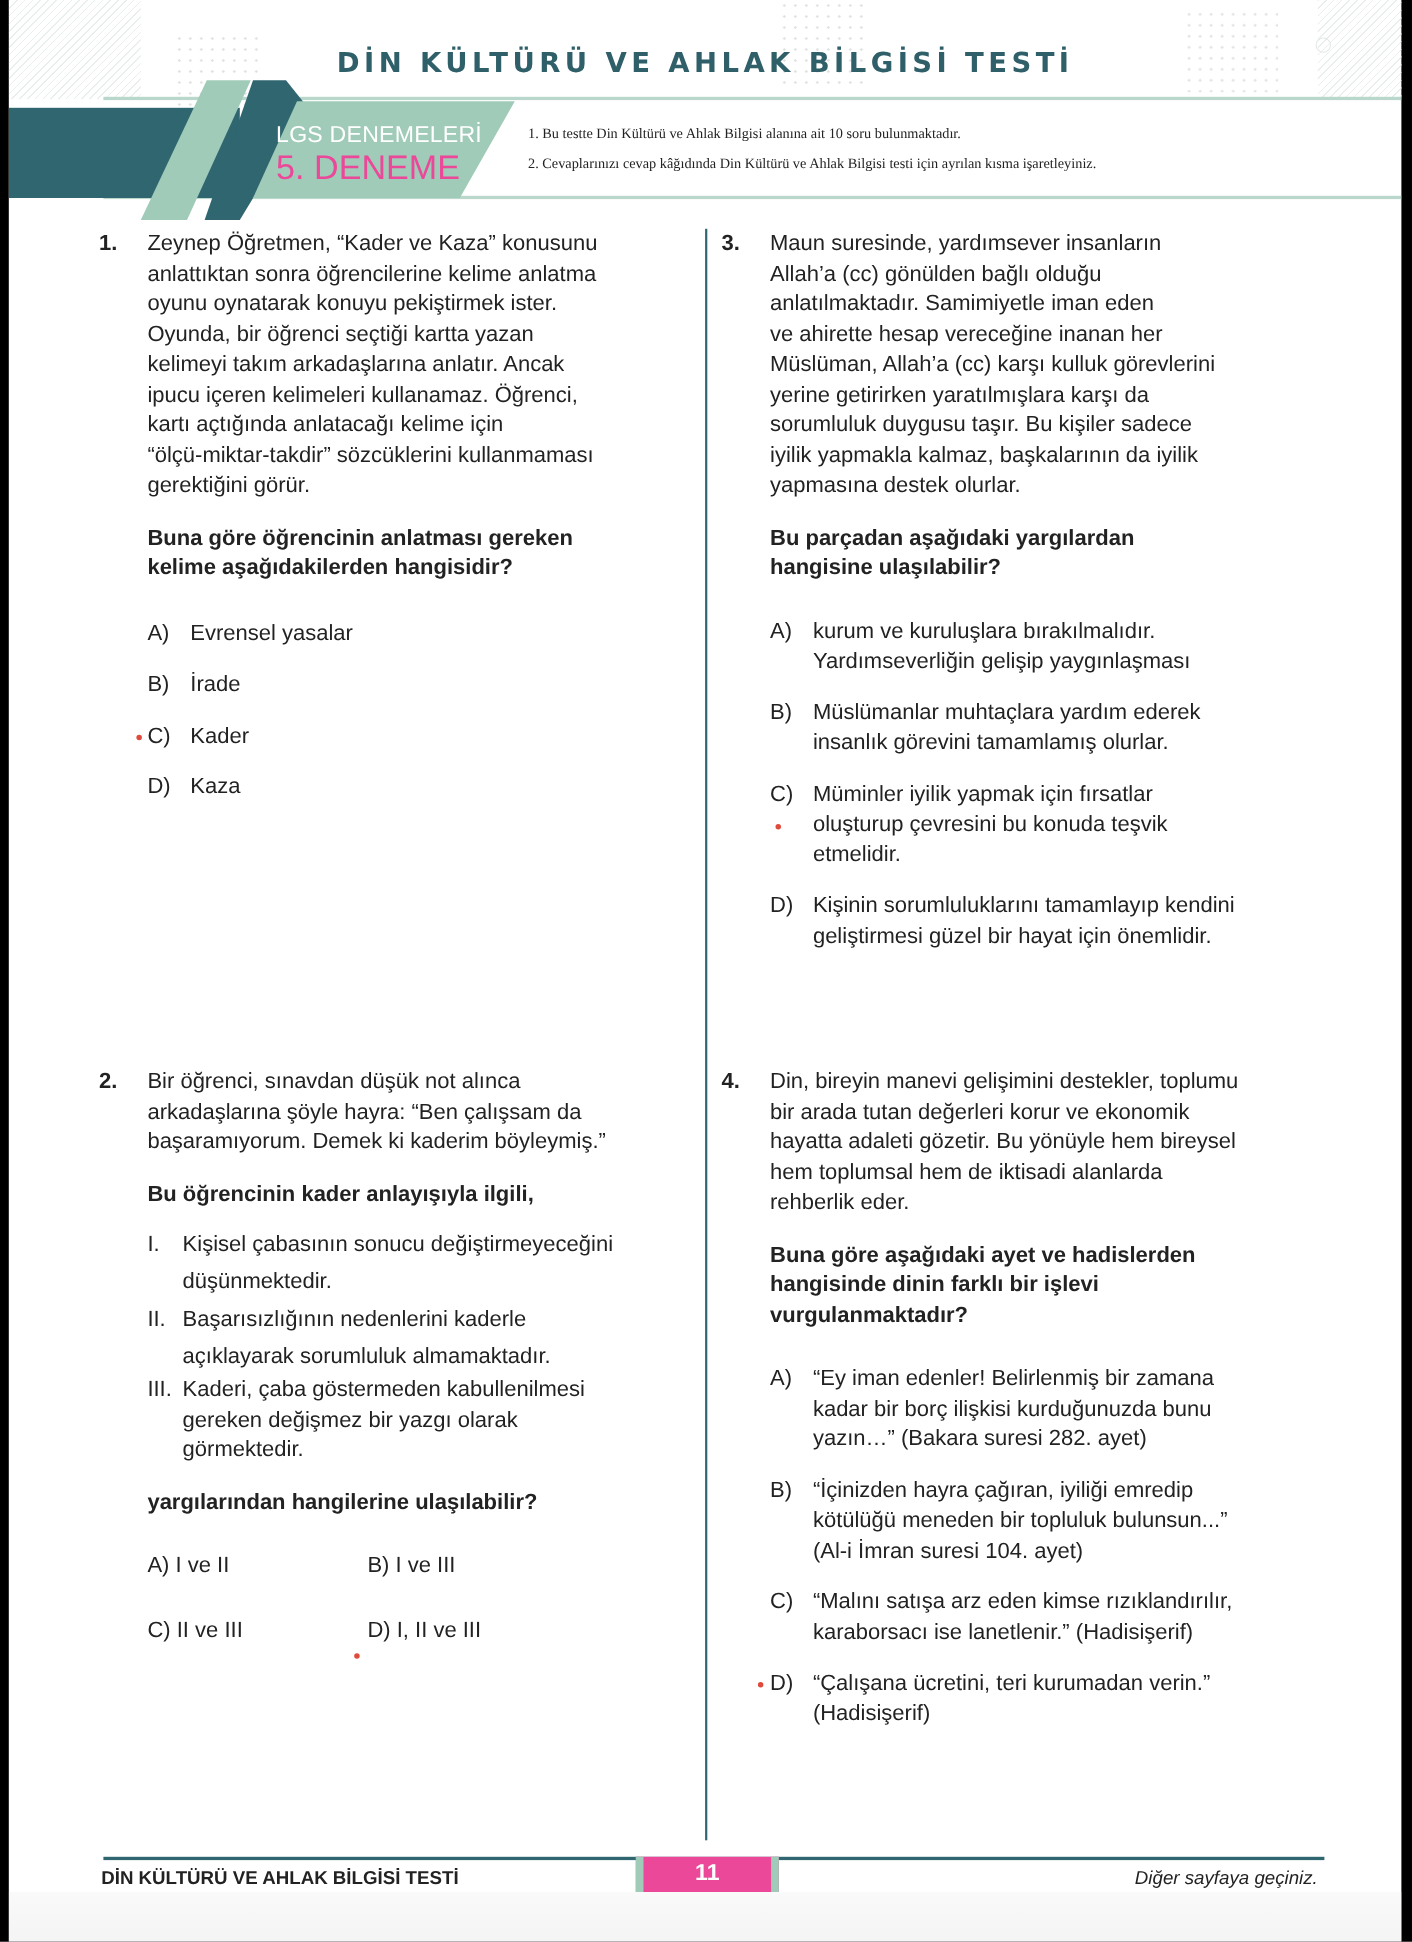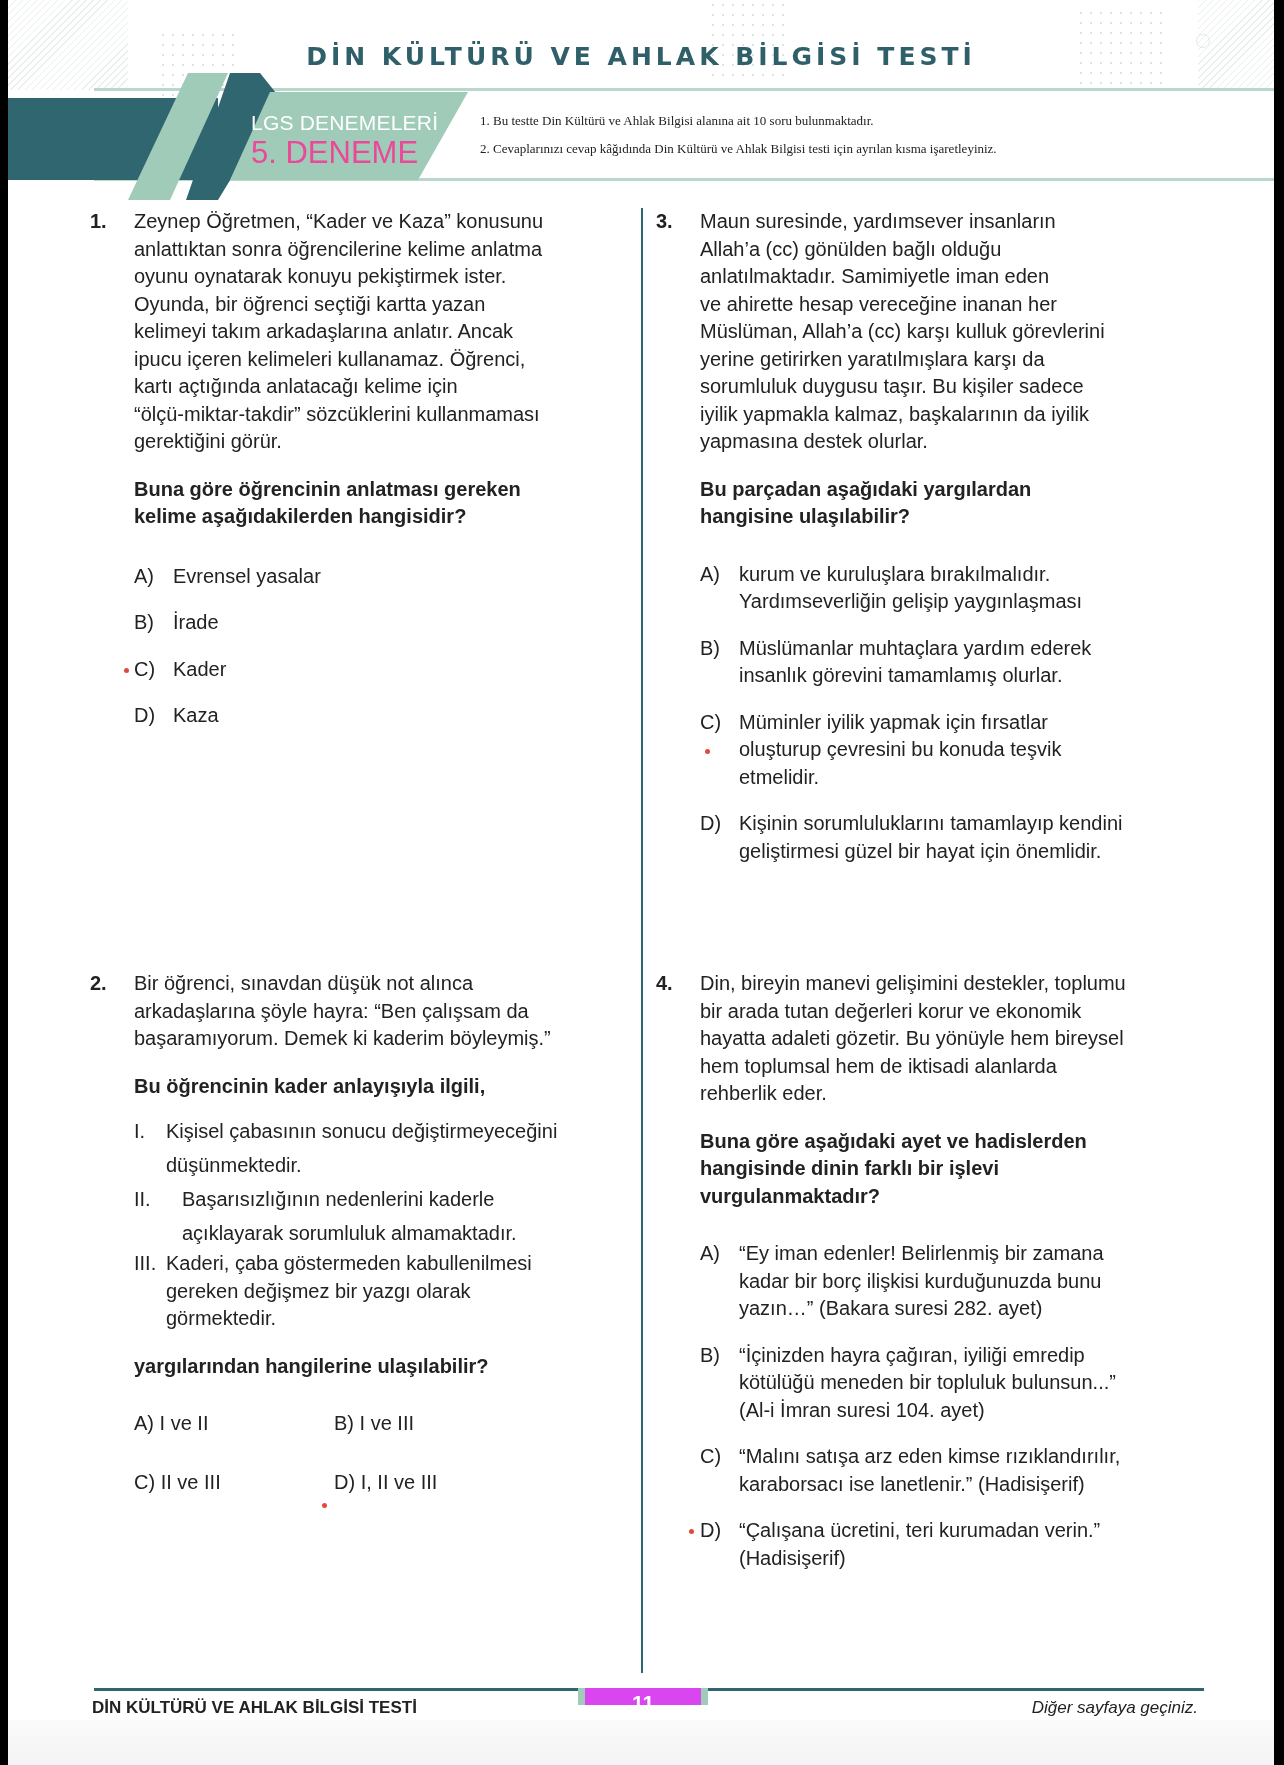--- a/index.html
+++ b/index.html
@@ -49,21 +49,21 @@
   .mark {
     position: absolute; width: 5px; height: 5px; border-radius: 50%; background: #e04a3a;
   }
   .roman { position: relative; display: flex; }
   .roman-label { width: 32px; flex: none; }
   .footer-line { position: absolute; left: 86px; top: 1688px; width: 1110px; height: 3px; background: #2f6670; }
   .footer-left {
     position: absolute; left: 84px; top: 1698px; font-size: 17px; font-weight: bold; color: #222;
   }
   .page-num {
-    position: absolute; left: 570px; top: 1688px; width: 130px; height: 17px; background: #d946ef;
+    position: absolute; left: 570px; top: 1688px; width: 130px; height: 32px; background: #ec4899;
     border-left: 7px solid #9fcbb8; border-right: 7px solid #9fcbb8;
     color: #fff; font-size: 21px; font-weight: bold; text-align: center; line-height: 30px;
   }
   .footer-right {
     position: absolute; right: 76px; top: 1698px; font-size: 17px; font-style: italic; color: #222;
   }
   .footer-bg {
     position: absolute; left: 0; top: 1720px; width: 1266px; height: 45px;
     background: linear-gradient(#fafafa, #f4f4f4);
   }
@@ -149,21 +149,21 @@
       </div>
       <div class="q-bold" style="margin-top:20px;">Bu öğrencinin kader anlayışıyla ilgili,</div>
       <div style="margin-top:14px;">
         <div class="roman" style="line-height:34px;margin-bottom:0;">
           <span class="roman-label">I.</span>
           <div>
             <div>Kişisel çabasının sonucu değiştirmeyeceğini</div>
             <div>düşünmektedir.</div>
           </div>
         </div>
-        <div class="roman" style="line-height:34px;gap:16px;">
+        <div class="roman" style="line-height:34px;">
           <span class="roman-label">II.</span>
           <div>
             <div>Başarısızlığının nedenlerini kaderle</div>
             <div>açıklayarak sorumluluk almamaktadır.</div>
           </div>
         </div>
         <div class="roman">
           <span class="roman-label">III.</span>
           <div>
             <div>Kaderi, çaba göstermeden kabullenilmesi</div>

